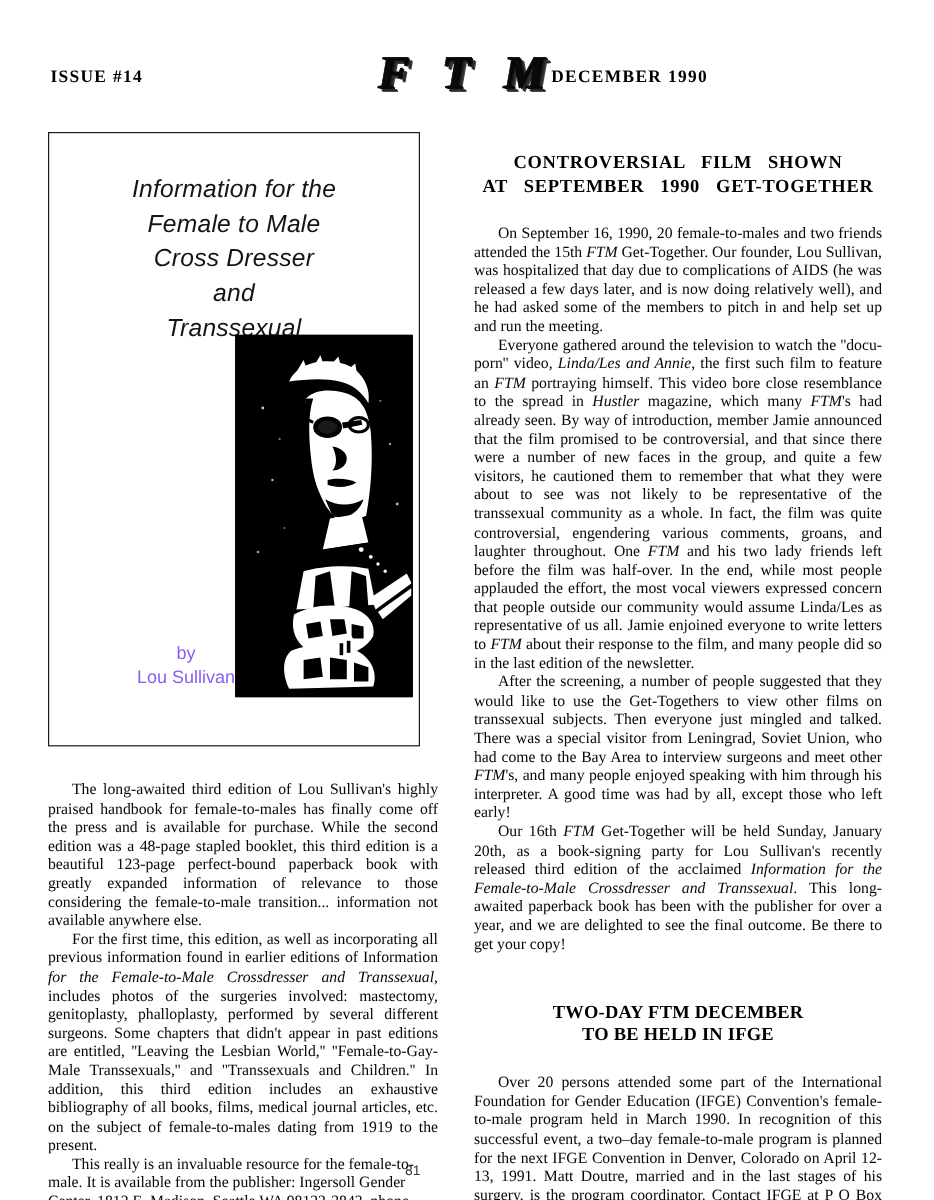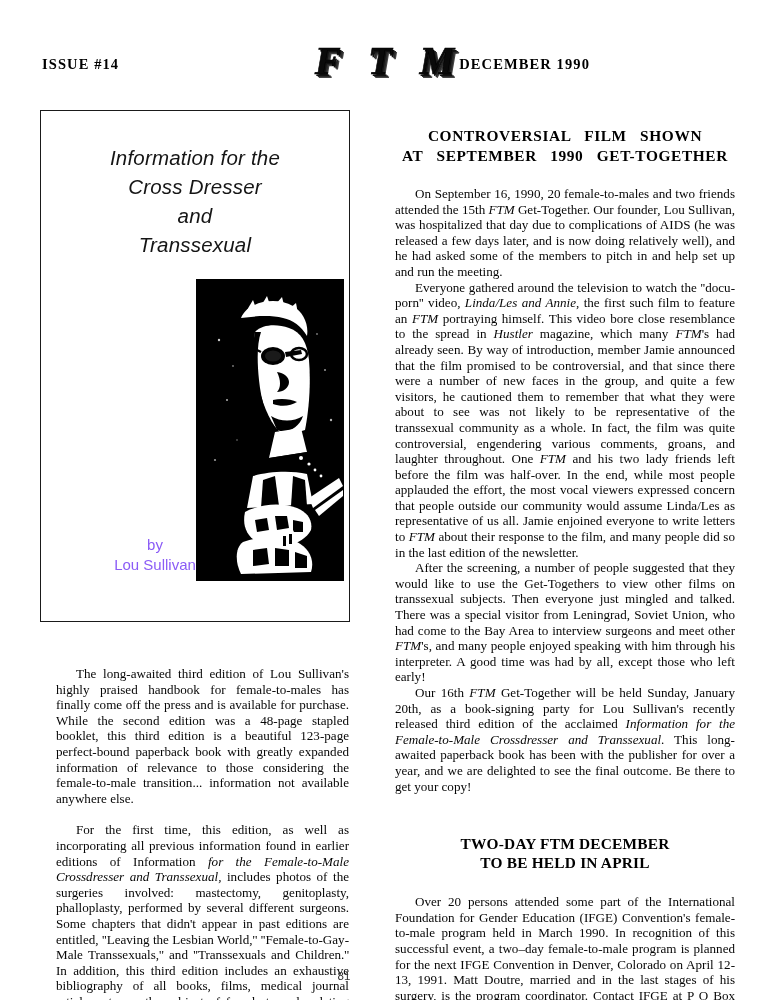--- a/index.html
+++ b/index.html
@@ -130,21 +130,21 @@
   
   .body-col {
     font-size: 13.1px;
     line-height: 15.6px;
     text-align: justify;
     text-justify: inter-word;
     hyphens: none;
     color: #060606;
   }
   .body-col p {
-    margin: 16px;
+    margin: 0;
     text-indent: 20px;
   }
   .left-body {
     position: absolute;
     left: 40px;
     top: 650px;
     width: 325px;
   }
   .left-body p { text-align: justify; }
   .left-body p:last-child { text-align: left; }
@@ -193,20 +193,21 @@
     <div class="logo">F T M</div>
     <div class="date-label">DECEMBER   1990</div>
   </div>
 
   <div class="col-left">
 
     <div class="adbox">
 
       <div class="adbox-title">
         <span>Information for the</span>
+        <span>Female to Male</span>
         <span>Cross Dresser</span>
         <span>and</span>
         <span>Transsexual</span>
       </div>
 
       <div class="portrait">
         <svg width="146" height="300" viewBox="0 0 146 300" xmlns="http://www.w3.org/2000/svg">
           <rect x="0" y="0" width="146" height="300" fill="#000"></rect>
 
           <path d="M44 38 C50 22 78 16 96 26 C106 32 112 44 110 56 C104 46 96 40 86 38 C74 35 58 36 44 38 Z" fill="#fff"></path>
@@ -295,21 +296,21 @@
 
     <div class="right-body body-col">
       <p>On September 16, 1990, 20 female-to-males and two friends attended the 15th <i class="ital">FTM</i> Get-Together. Our founder, Lou Sullivan, was hospitalized that day due to complications of AIDS (he was released a few days later, and is now doing relatively well), and he had asked some of the members to pitch in and help set up and run the meeting.</p>
       <p>Everyone gathered around the television to watch the ''docu-porn'' video, <i class="ital">Linda/Les and Annie</i>, the first such film to feature an <i class="ital">FTM</i> portraying himself. This video bore close resemblance to the spread in <i class="ital">Hustler</i> magazine, which many <i class="ital">FTM</i>'s had already seen. By way of introduction, member Jamie announced that the film promised to be controversial, and that since there were a number of new faces in the group, and quite a few visitors, he cautioned them to remember that what they were about to see was not likely to be representative of the transsexual community as a whole. In fact, the film was quite controversial, engendering various comments, groans, and laughter throughout. One <i class="ital">FTM</i> and his two lady friends left before the film was half-over. In the end, while most people applauded the effort, the most vocal viewers expressed concern that people outside our community would assume Linda/Les as representative of us all. Jamie enjoined everyone to write letters to <i class="ital">FTM</i> about their response to the film, and many people did so in the last edition of the newsletter.</p>
       <p>After the screening, a number of people suggested that they would like to use the Get-Togethers to view other films on transsexual subjects. Then everyone just mingled and talked. There was a special visitor from Leningrad, Soviet Union, who had come to the Bay Area to interview surgeons and meet other <i class="ital">FTM</i>'s, and many people enjoyed speaking with him through his interpreter. A good time was had by all, except those who left early!</p>
       <p>Our 16th <i class="ital">FTM</i> Get-Together will be held Sunday, January 20th, as a book-signing party for Lou Sullivan's recently released third edition of the acclaimed <i class="ital">Information for the</i> <i class="ital">Female-to-Male Crossdresser and Transsexual</i>. This long-awaited paperback book has been with the publisher for over a year, and we are delighted to see the final outcome. Be there to get your copy!</p>
     </div>
 
     <h2 class="headline-2">
       <span>TWO-DAY FTM DECEMBER</span>
-      <span>TO BE HELD IN APRIL</span>
+      <span>TO BE HELD IN IFGE</span>
     </h2>
 
     <div class="right-body body-col">
       <p>Over 20 persons attended some part of the International Foundation for Gender Education (IFGE) Convention's female-to-male program held in March 1990. In recognition of this successful event, a two–day female-to-male program is planned for the next IFGE Convention in Denver, Colorado on April 12-13, 1991. Matt Doutre, married and in the last stages of his surgery, is the program coordinator. Contact IFGE at P O Box 367, Wayland MA 01778, or call 1-617-894-8340.</p>
 
     </div>
 
   </div>
 
   <div class="page-number">81</div>

